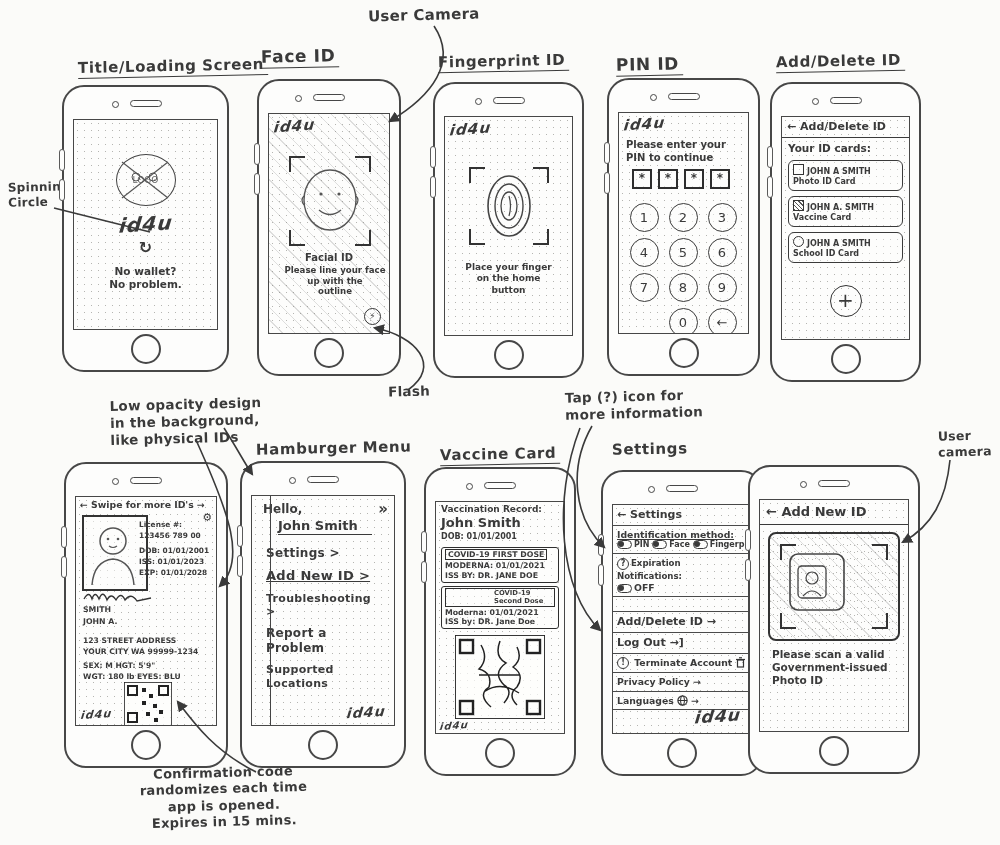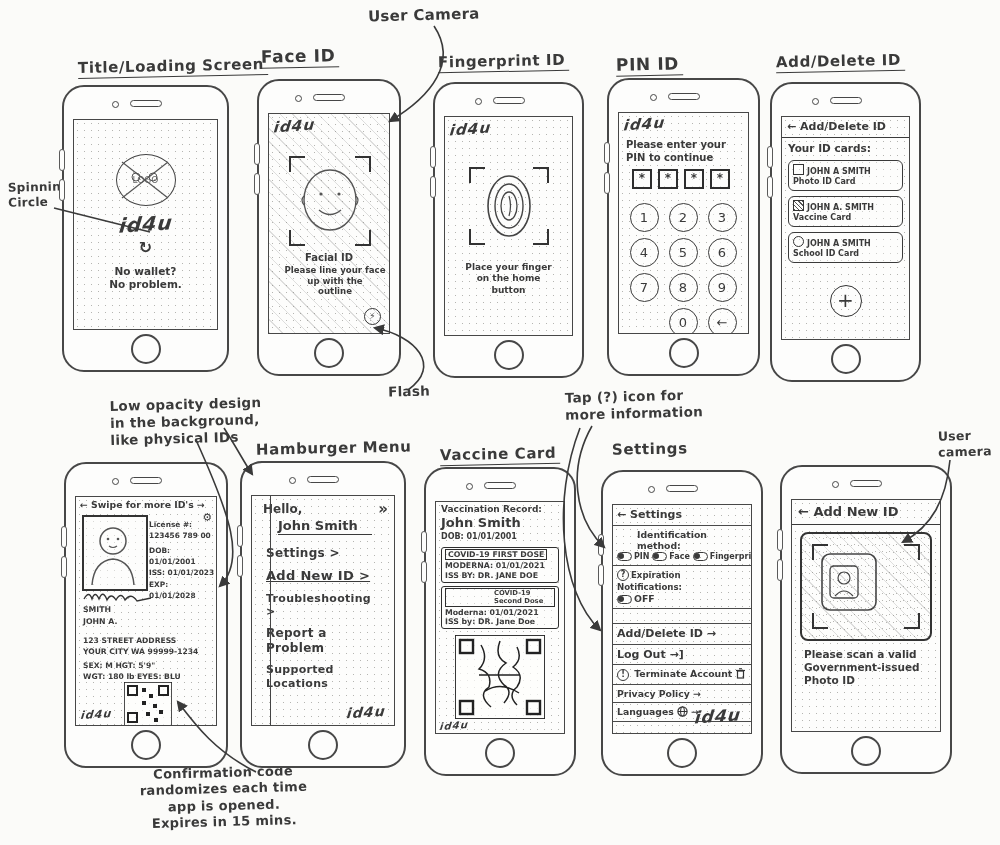--- a/index.html
+++ b/index.html
@@ -221,21 +221,21 @@
       </div>
       <div style="position:absolute;left:6px;top:18px;width:62px;height:72px;border:2px solid #333;background:rgba(253,253,252,.5);">
         <svg width="58" height="68">
           <circle cx="29" cy="24" r="13" fill="none" stroke="#555" stroke-width="1.5"></circle>
           <path d="M8 68 Q10 44 29 42 Q48 44 50 68" fill="none" stroke="#555" stroke-width="1.5"></path>
           <circle cx="24" cy="22" r="1.3" fill="#555"></circle>
             <circle cx="34" cy="22" r="1.3" fill="#555"></circle>
           <path d="M25 29 q4 3 8 0" fill="none" stroke="#555" stroke-width="1.2"></path>
         </svg>
       </div>
-      <div style="position:absolute;left:73px;top:22px;font-size:7.4px;font-weight:bold;line-height:1.5;">
+      <div style="position:absolute;left:63px;top:22px;font-size:7.4px;font-weight:bold;line-height:1.5;">
         <div>License #:</div>
         <div>123456 789 00</div>
         <div style="margin-top:4px;">DOB: 01/01/2001</div>
         <div>ISS: 01/01/2023</div>
         <div>EXP: 01/01/2028</div>
       </div>
       <svg style="position:absolute;left:6px;top:92px;" width="70" height="14">
         <path d="M2 10 q5 -9 8 0 q3 -9 7 0 q4 -10 8 1 q4 -8 9 0 q5 -9 9 0 q6 -8 12 1 l14 -3" fill="none" stroke="#333" stroke-width="1.3"></path>
       </svg>
       <div style="position:absolute;left:7px;top:107px;font-size:7.8px;font-weight:bold;line-height:1.5;">
@@ -319,21 +319,21 @@
 
   <div class="phone" style="left:601px;top:470px;width:158px;height:302px;">
     <div class="camdot"></div>
     <div class="speaker"></div>
     <div class="screen" style="font-size:9.3px;font-weight:bold;">
       <div class="srow" style="font-size:11px;">
         <span>←</span>
         <span>Settings</span>
       </div>
       <div class="srow">
-        <div style="margin-left:20px;">Identification method:</div>
+        <div style="text-decoration:underline;">Identification method:</div>
         <div style="font-size:8px;white-space:nowrap;">
           <span class="toggle"></span><span>PIN</span>
           <span class="toggle"></span><span>Face</span>
           <span class="toggle"></span><span>Fingerprint</span>
         </div>
       </div>
       <div class="srow">
         <div><span class="circ-ic">?</span><span style="font-size:8.6px;">Expiration Notifications:</span></div>
         <div><span class="toggle"></span><span>OFF</span></div>
       </div>
@@ -366,21 +366,21 @@
           <ellipse cx="5.5" cy="5.5" rx="2" ry="4.6" fill="none" stroke="#333" stroke-width="1"></ellipse>
           <line x1="1" y1="5.5" x2="10" y2="5.5" stroke="#333" stroke-width="1"></line>
         </svg>
         <span>→</span>
       </div>
       <div class="brand" style="position:absolute;right:10px;bottom:6px;font-size:17px;">id4u</div>
     </div>
     <div class="homebtn"></div>
   </div>
 
-  <div class="phone" style="left:780px;top:465px;width:168px;height:305px;">
+  <div class="phone" style="left:748px;top:465px;width:168px;height:305px;">
     <div class="camdot"></div>
     <div class="speaker"></div>
     <div class="screen">
       <div style="padding:4px 6px;border-bottom:1.7px solid #3a3a3a;font-size:13px;font-weight:bold;">
         <span>←</span>
         <span>Add New ID</span>
       </div>
       <div class="hatch" style="position:absolute;left:8px;top:32px;right:8px;height:105px;border:2px solid #333;border-radius:8px;">
         <div class="vf" style="left:10px;top:10px;right:10px;bottom:10px;">
             <i></i>

